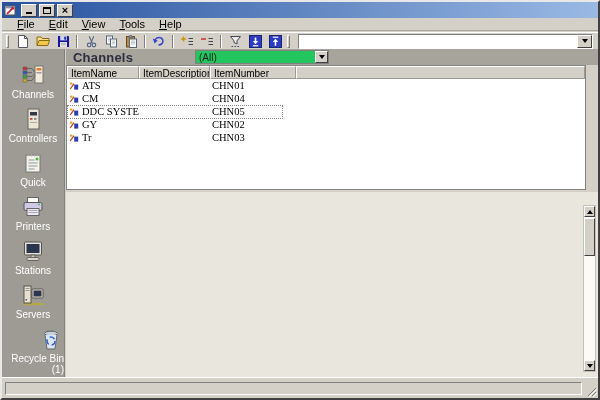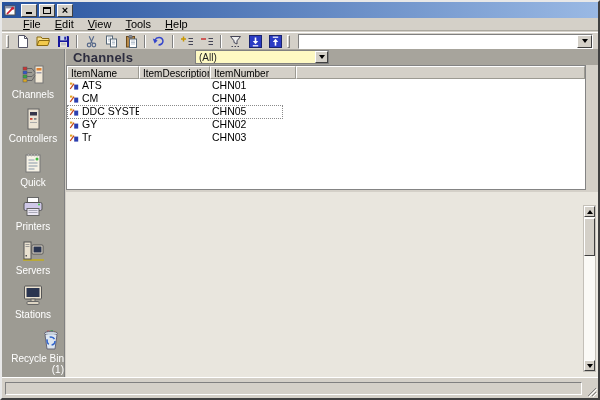--- a/index.html
+++ b/index.html
@@ -26,21 +26,21 @@
     width:16px; height:13px; margin-left:2px; background:#d4d0c8;
     border:1px solid; border-color:#fff #404040 #404040 #fff;
     display:flex; align-items:center; justify-content:center; cursor:pointer;
   }
   .glyph-min { width:6px; height:2px; background:#000; margin-top:6px; }
   .glyph-max { width:8px; height:7px; border:1px solid #000; border-top-width:2px; }
   .glyph-close { font-size:11px; font-weight:bold; line-height:9px; }
   
   .menubar {
     position:absolute; top:16px; left:0; right:0; height:13px;
-    display:flex; align-items:center; padding-left:14px;
+    display:flex; align-items:center; padding-left:8px;
     border-bottom:1px solid #aaa79e;
   }
   .menu-item { padding:0 7px; line-height:13px; cursor:pointer; }
   
   .toolbar {
     position:absolute; top:30px; left:0; right:0; height:17px;
     display:flex; align-items:center; border-top:1px solid #fff; padding:0 2px;
   }
   .tb-handle { width:3px; height:13px; margin:0 4px 0 2px;
     border:1px solid; border-color:#fff #808080 #808080 #fff; }
@@ -70,35 +70,35 @@
   .side-item { height:44px; display:flex; flex-direction:column; align-items:center;
     color:#fff; font-size:10px; cursor:pointer; text-align:center; line-height:11px; }
   .side-item.tall { height:54px;align-items:flex-end; }
   .side-item svg { margin-bottom:1px; }
   
   .content { position:absolute; top:47px; bottom:21px; left:64px; right:0; }
   .band { position:absolute; top:0; left:0; right:0; height:16px; background:#a7a49c; }
   .band-title { position:absolute; left:7px; top:1px; font-size:13px; font-weight:bold;
     color:#2d2d3f; letter-spacing:.2px; }
   .filter-combo { position:absolute; left:129px; top:1px; width:134px; height:14px;
-    background:#fef9c3; border:1px solid #808080; }
+    background:#22c55e; border:1px solid #808080; }
   .filter-combo .val { position:absolute; left:3px; top:1px; font-size:10px; color:#222; }
   .filter-combo .combo-btn { width:13px; height:12px; }
   .list-panel { position:absolute; top:16px; left:0; right:12px; height:125px;
     background:#fff; border:1px solid #848484; overflow:hidden; }
   .thead { display:flex; height:13px; background:#d4d0c8; font-size:10px; }
   .thead .hcell { padding:1px 3px; border-right:1px solid #9c9a92;
     border-top:1px solid #fff; border-left:1px solid #fff;
     border-bottom:1px solid #9c9a92; white-space:nowrap; overflow:hidden; cursor:pointer; }
   .hc-name { width:72px; } .hc-desc { width:71px; } .hc-num { width:86px; }
   .hc-fill { flex:1; border-left:1px solid #fff; border-top:1px solid #fff;
     border-bottom:1px solid #9c9a92; }
   .trow { display:flex; height:13px; line-height:13px; font-size:10.5px;
     position:relative; cursor:pointer; }
-  .trow .cell { white-space:nowrap; overflow:hidden; }
+  .trow .cell { white-space:nowrap; overflow:hidden;font-family:Liberation Serif, serif; }
   .cell.name { width:72px; display:flex; align-items:center; padding-left:2px; }
   .cell.name .row-icon { margin-right:3px; display:inline-flex; }
   .cell.desc { width:71px; }
   .cell.num  { width:73px; padding-left:2px; }
   .trow.focused::after { content:""; position:absolute; left:0; top:0;
     width:214px; height:12px; border:1px dotted #8a8a8a; pointer-events:none; }
   .lower-panel { position:absolute; top:143px; bottom:0; left:0; right:0;
     background:#e9e6de; }
   
   .vscroll { position:absolute; right:2px; top:13px; bottom:5px; width:13px;
@@ -293,37 +293,37 @@
           <rect x="7.5" y="3.5" width="11" height="5" fill="#fff" stroke="#666"></rect>
           <rect x="4" y="8.5" width="18" height="8" rx="1.5" fill="#cfc8e8" stroke="#555"></rect>
           <circle cx="19" cy="10.5" r=".9" fill="#33cc33"></circle>
           <rect x="7" y="14.5" width="12" height="7" fill="#ece8f4" stroke="#666"></rect>
           <path d="M8.5 16.5h9M8.5 18.5h9" stroke="#99a" stroke-width=".8"></path>
         </svg>
       <span>Printers</span>
     </div>
     <div class="side-item">
       <svg width="26" height="26" viewBox="0 0 26 26">
+          <rect x="4.5" y="4" width="17" height="13" rx="1" fill="#e9e1d0" stroke="#555"></rect>
+          <rect x="6.5" y="6" width="13" height="9" fill="#2a3550"></rect>
+          <rect x="11" y="17" width="4" height="2.5" fill="#d0c8b6" stroke="#666"></rect>
+          <rect x="7" y="19.5" width="12" height="3" rx="1" fill="#ddd5c4" stroke="#666"></rect>
+        </svg>
+      <span>Stations</span>
+    </div>
+    <div class="side-item">
+      <svg width="26" height="26" viewBox="0 0 26 26">
           <rect x="3" y="21" width="21" height="2" fill="#b9a93a"></rect>
           <rect x="4" y="4" width="7" height="17" fill="#e9e1d0" stroke="#555"></rect>
           <path d="M5.5 6.5h4M5.5 8.5h4" stroke="#888" stroke-width=".8"></path>
           <rect x="5.5" y="17" width="1.5" height="1.5" fill="#555"></rect>
           <rect x="12" y="7" width="11" height="9" rx="1" fill="#e9e1d0" stroke="#555"></rect>
           <rect x="13.5" y="8.5" width="8" height="6" fill="#2a3550"></rect>
         </svg>
       <span>Servers</span>
-    </div>
-    <div class="side-item">
-      <svg width="26" height="26" viewBox="0 0 26 26">
-          <rect x="4.5" y="4" width="17" height="13" rx="1" fill="#e9e1d0" stroke="#555"></rect>
-          <rect x="6.5" y="6" width="13" height="9" fill="#2a3550"></rect>
-          <rect x="11" y="17" width="4" height="2.5" fill="#d0c8b6" stroke="#666"></rect>
-          <rect x="7" y="19.5" width="12" height="3" rx="1" fill="#ddd5c4" stroke="#666"></rect>
-        </svg>
-      <span>Stations</span>
     </div>
     <div class="side-item tall">
       <svg width="26" height="26" viewBox="0 0 26 26">
           <rect x="9" y="4.6" width="2.5" height="2.2" fill="#cc4444"></rect>
           <rect x="12.5" y="4.2" width="2.5" height="2.2" fill="#44aa55"></rect>
           <rect x="15.5" y="5" width="2.3" height="2" fill="#d7a431"></rect>
           <ellipse cx="13" cy="7.5" rx="6.5" ry="2.2" fill="#c8d2de" stroke="#667"></ellipse>
           <path d="M7 9 L9 23 h8 L19 9" fill="#dde6f0" stroke="#667"></path>
           <circle cx="13" cy="15" r="4" fill="none" stroke="#3366cc" stroke-width="1.6" stroke-dasharray="5.5 3"></circle>
         </svg>

